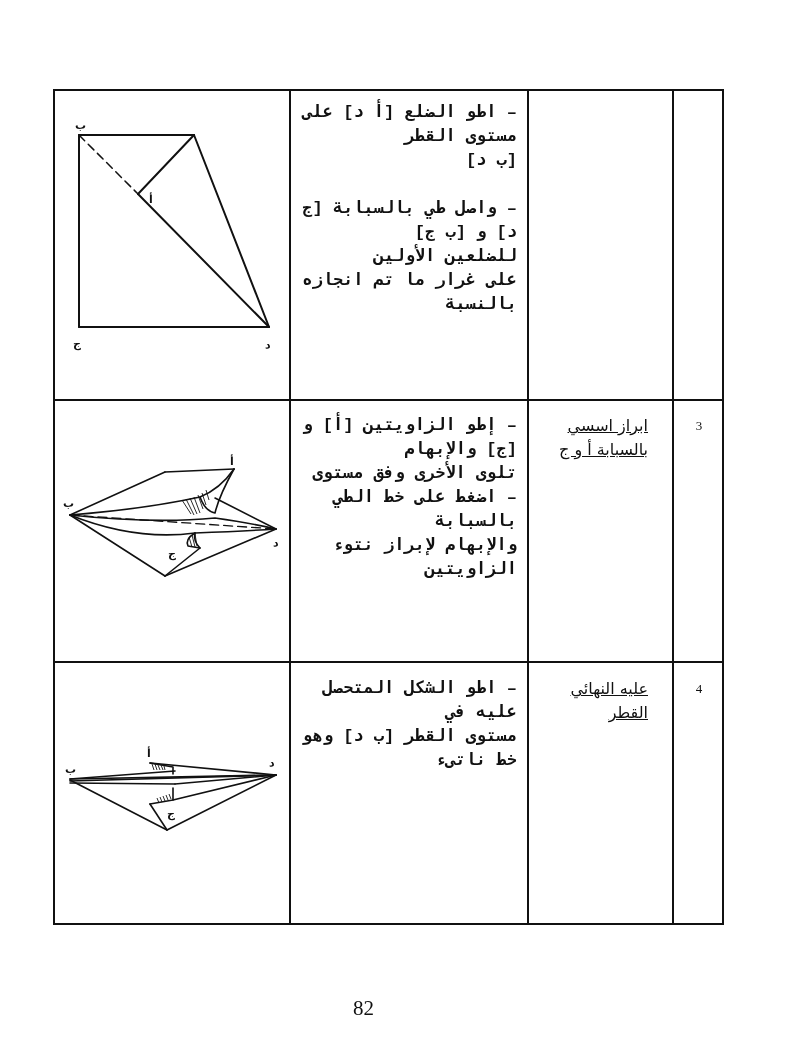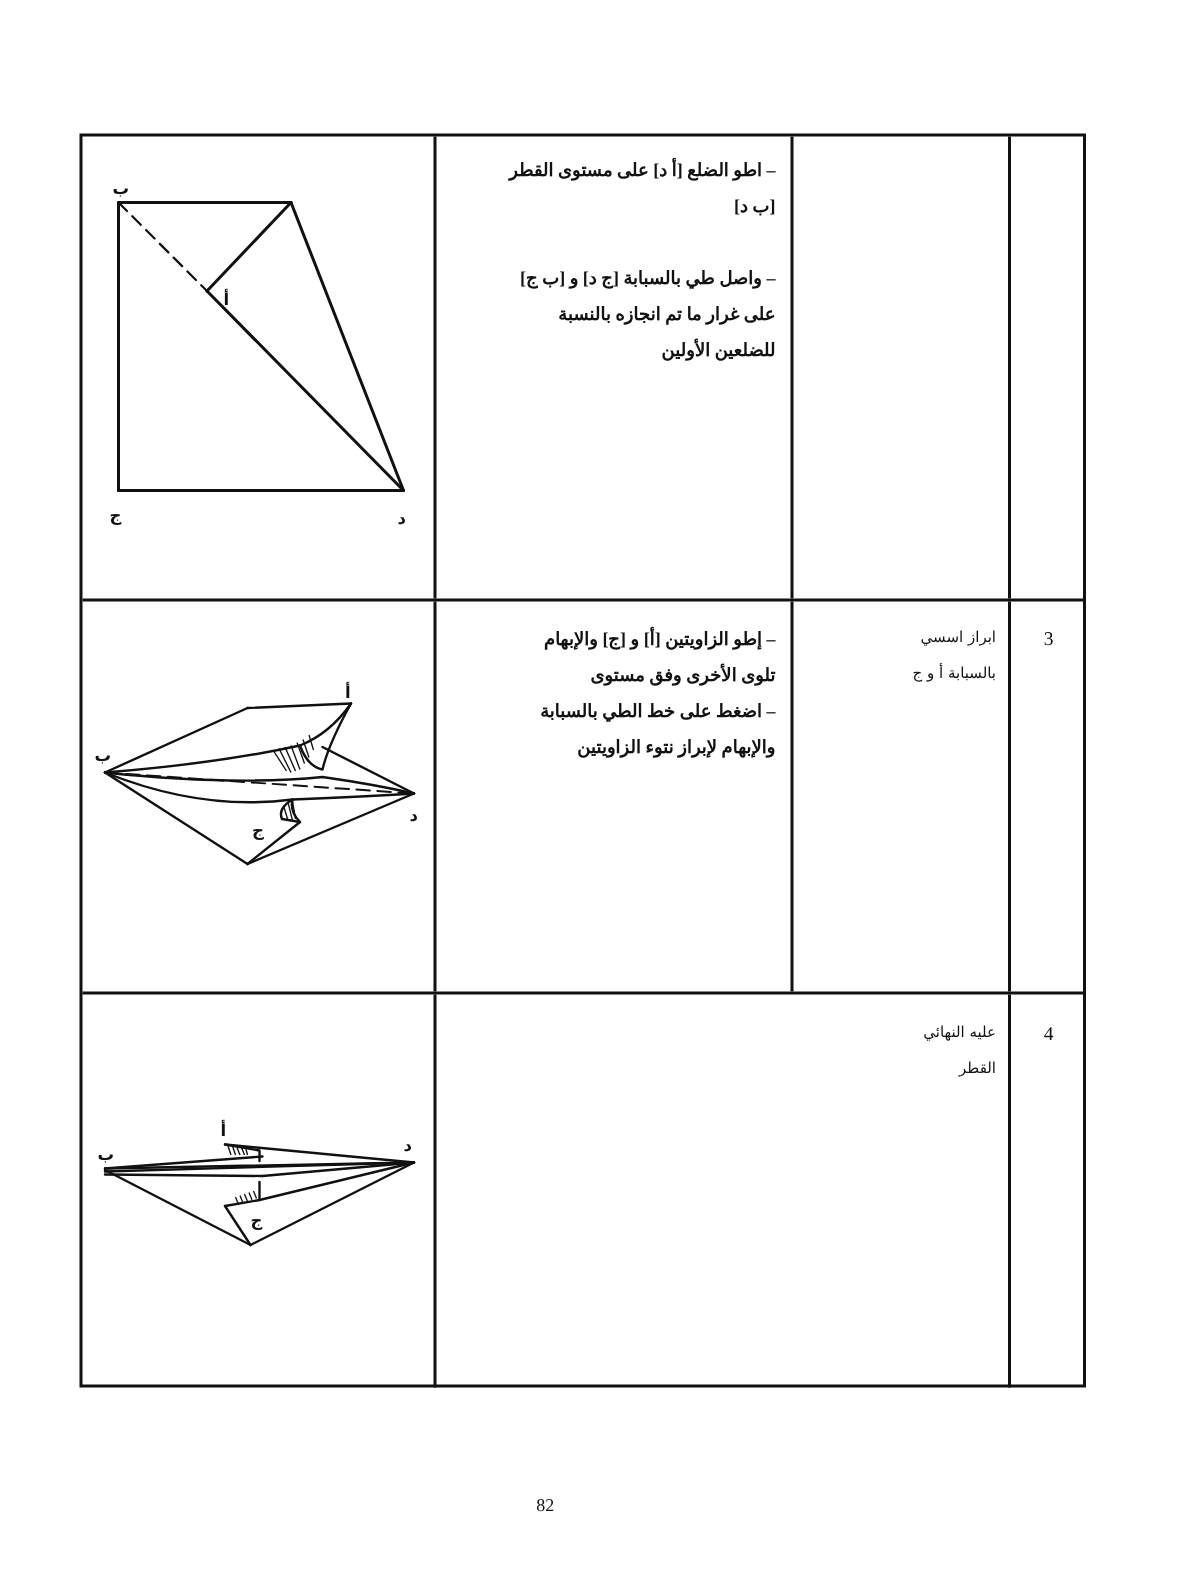--- a/index.html
+++ b/index.html
@@ -42,37 +42,38 @@
     .c-diagram { left: 0; width: 236px; border-right: 2px solid #111; }
     .c-instr { left: 236px; width: 238px; border-right: 2px solid #111; }
     .c-task { left: 474px; width: 145px; border-right: 2px solid #111; }
     .c-num { left: 619px; width: 50px; }
 
     .instr-text {
       position: absolute;
       right: 10px;
       left: 8px;
       direction: rtl;
-      font-family: Liberation Serif, serif;
+      font-family: Liberation Mono, monospace;
       font-weight: bold;
-      font-size: 12px;
+      font-size: 17px;
       line-height: 24px;
     }
     .instr-text p { margin: 0; }
     .instr-gap { height: 24px; }
 
     .task-text {
       position: absolute;
-      right: 8px;
+      right: 24px;
       left: 6px;
       direction: rtl;
       text-align: right;
       font-family: "DejaVu Sans", sans-serif;
-      font-size: 10px;
+      font-size: 16px;
       line-height: 24px;
+      text-decoration: underline;
     }
     .task-text p { margin: 0; }
 
     .num-text {
       position: absolute;
       left: 0;
       width: 100%;
       text-align: center;
       font-family: "Liberation Serif", serif;
       font-size: 13px;
@@ -90,21 +91,21 @@
       fill: #111;
     }
 
     .page-number {
       position: absolute;
       left: 0;
       width: 727px;
       top: 996px;
       text-align: center;
       font-family: "Liberation Serif", serif;
-      font-size: 12px;
+      font-size: 21px;
       color: #111;
     }
   </style>
 </head>
 <body>
 
 <div class="page-table">
 
   <div class="row r1">
     <div class="cell c-diagram">
@@ -127,22 +128,22 @@
         <text x="18" y="256">ج</text>
         <text x="210" y="258">د</text>
       </svg>
     </div>
     <div class="cell c-instr">
       <div class="instr-text" style="top: 10px;">
         <p>– اطو الضلع [أ د] على مستوى القطر</p>
         <p>[ب د]</p>
         <div class="instr-gap"></div>
         <p>– واصل طي بالسبابة [ج د] و [ب ج]</p>
+        <p>للضلعين الأولين</p>
         <p>على غرار ما تم انجازه بالنسبة</p>
-        <p>للضلعين الأولين</p>
       </div>
     </div>
     <div class="cell c-task"></div>
     <div class="cell c-num"></div>
   </div>
 
   <div class="row r2">
     <div class="cell c-diagram">
       <svg class="diagram" width="236" height="260" viewBox="0 0 236 260">
         <g stroke="#111" stroke-width="1.6" fill="none" stroke-linecap="round" stroke-linejoin="round">
@@ -233,20 +234,26 @@
           <line x1="108" y1="133" x2="110" y2="138"></line>
           <line x1="111" y1="132" x2="113" y2="137"></line>
           <line x1="114" y1="131" x2="116" y2="136"></line>
         </g>
         <text x="92" y="94">أ</text>
         <text x="10" y="110">ب</text>
         <text x="214" y="104">د</text>
         <text x="112" y="154">ج</text>
       </svg>
     </div>
+    <div class="cell c-instr">
+      <div class="instr-text" style="top: 14px;">
+        <p>– اطو الشكل المتحصل عليه في</p>
+        <p>مستوى القطر [ب د] وهو خط ناتىء</p>
+      </div>
+    </div>
     <div class="cell c-task">
       <div class="task-text" style="top: 14px;">
         <p>عليه النهائي</p>
         <p>القطر</p>
       </div>
     </div>
     <div class="cell c-num">
       <div class="num-text" style="top: 18px;">4</div>
     </div>
   </div>

